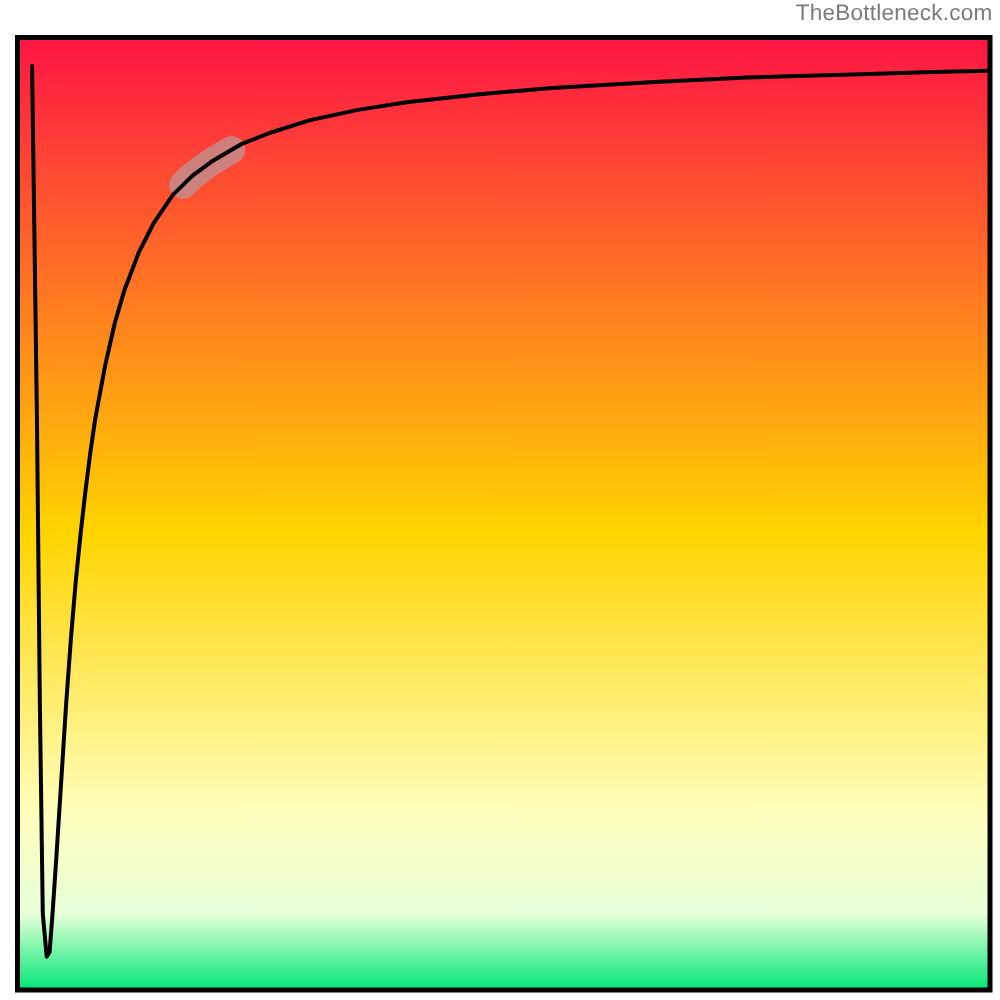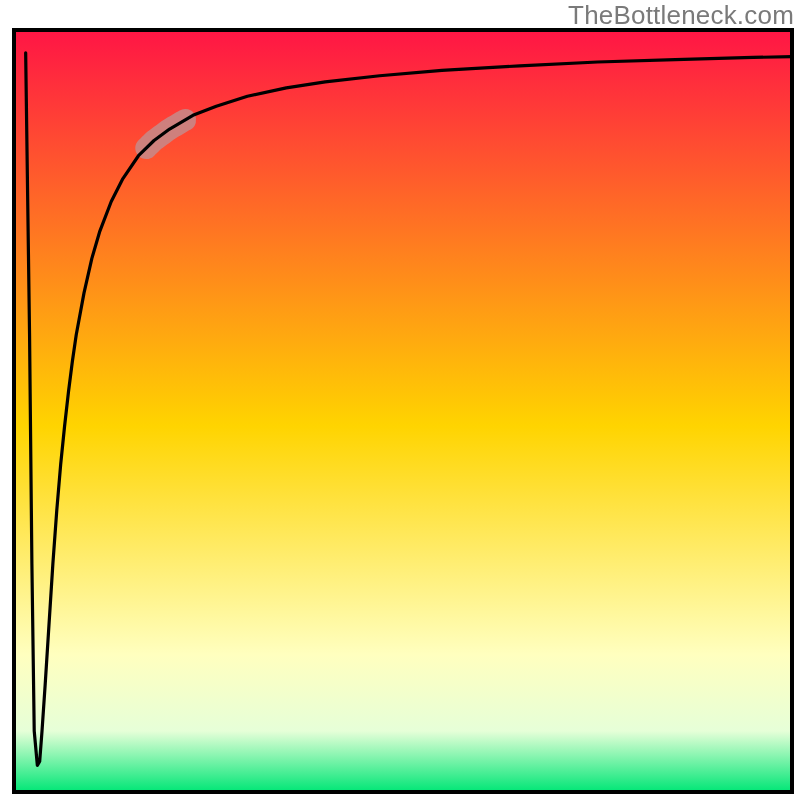--- a/index.html
+++ b/index.html
@@ -13,21 +13,21 @@
   }
   .chart-container {
     position: relative;
     width: 800px;
     height: 800px;
   }
   .watermark {
     position: absolute;
     top: 0px;
     right: 6px;
-    font-size: 26px;
+    font-size: 18px;
     font-weight: 500;
     color: #7a7a7a;
     letter-spacing: 0.2px;
     user-select: none;
   }
   svg {
     position: absolute;
     left: 0;
     top: 0;
   }

